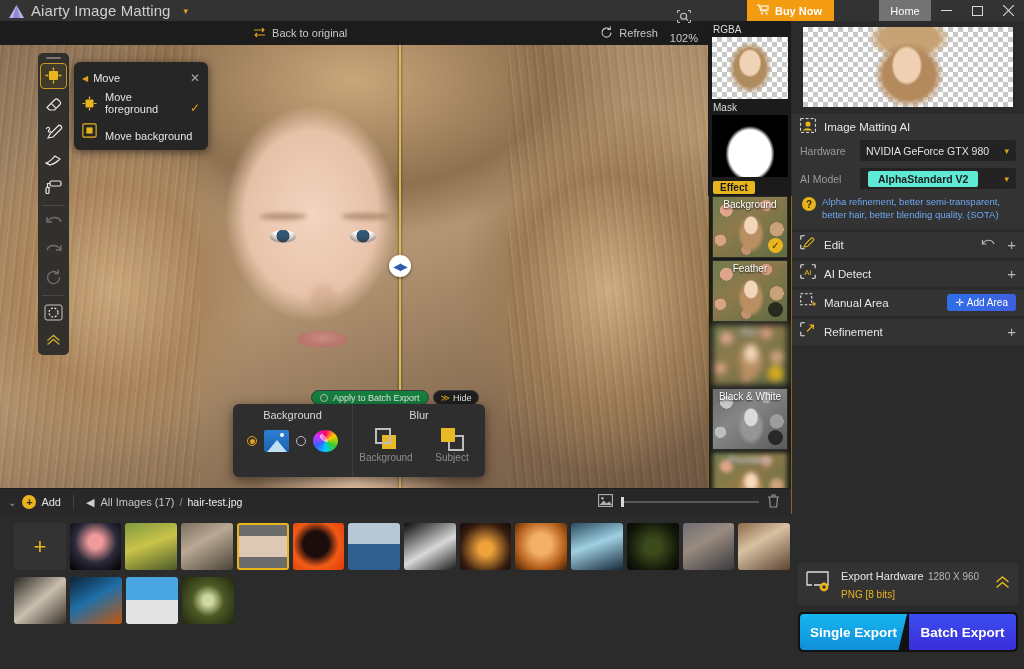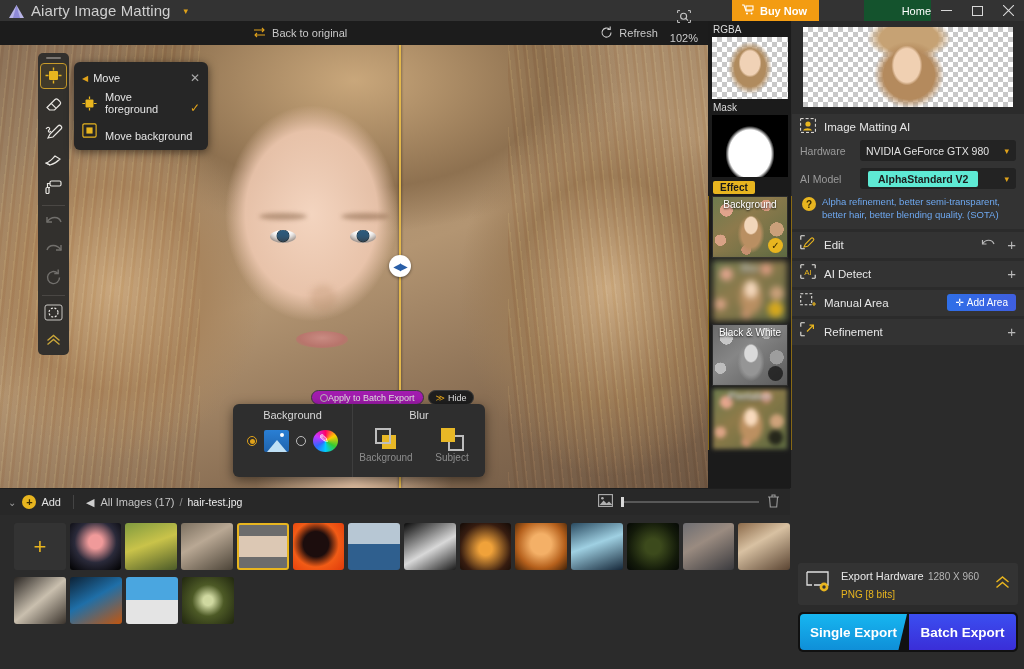--- a/index.html
+++ b/index.html
@@ -22,22 +22,22 @@
   .brand-logo { width: 15px; height: 13px; position: relative; }
   .brand-name { font-size: 15px; color: #cfcfcf; letter-spacing: .1px; }
   .brand-caret { color: #e0a21a; font-size: 9px; margin-left: 6px; }
   .titlebar-spacer { flex: 1; }
   .buy-now {
     background: #f39c12; color: #fff; height: 21px; display: flex; align-items: center;
     gap: 6px; padding: 0 12px 0 10px; font-size: 11px; font-weight: bold;
   }
   .buy-gap { width: 45px; height: 21px; background: #333; }
   .home-btn {
-    background: #14532d; color: #fff; width: 67px; height: 21px;
-    display: flex; align-items: center; justify-content: flex-end; font-size: 11px;
+    background: #737373; color: #fff; width: 52px; height: 21px;
+    display: flex; align-items: center; justify-content: center; font-size: 11px;
   }
   .wbtn { width: 31px; height: 21px; display: flex; align-items: center; justify-content: center;
           color: #d8d8d8; font-size: 12px; }
 
   
   .canvas-header {
     position: absolute; left: 0; top: 21px; width: 708px; height: 24px;
     background: #1c1c1c; display: flex; align-items: center;
   }
   .ch-left { flex: 1; display: flex; justify-content: center; align-items: center; gap: 6px; }
@@ -119,22 +119,22 @@
   .mp-close { color: #a9a9a9; font-size: 12px; }
   .mp-item { display: flex; align-items: flex-end; height: 27px; padding: 0 8px; gap: 8px; }
   .mp-label { font-size: 11px; color: #e4e4e4; flex: 1; }
   .mp-check { color: #e0a21a; font-size: 12px; }
 
   
   .apply-row {
     position: absolute; left: 311px; top: 390px; display: flex; align-items: center; gap: 4px;
   }
   .apply-pill {
-    background: #a21caf; border: 1px solid #3b3b3b; border-radius: 9px; height: 15px;
-    display: flex; align-items: center; padding: 0 8px; font-size: 9px; color: #e2e2e2;
+    background: #15803d; border: 1px solid #3b3b3b; border-radius: 9px; height: 15px;
+    display: flex; align-items: center; gap: 5px; padding: 0 8px; font-size: 9px; color: #e2e2e2;
   }
   .radio-dot { width: 8px; height: 8px; border: 1px solid #b9b9b9; border-radius: 50%; }
   .hide-pill {
     background: #1f1f1f; border: 1px solid #3b3b3b; border-radius: 9px; height: 15px;
     display: flex; align-items: center; gap: 3px; padding: 0 7px; font-size: 9px; color: #e2e2e2;
   }
   .hide-chev { color: #e0a21a; font-size: 9px; }
   .fx-panel {
     position: absolute; left: 233px; top: 404px; width: 252px; height: 73px;
     background: #2e2e2e; border-radius: 6px; box-shadow: 0 3px 12px rgba(0,0,0,.5);
@@ -579,20 +579,27 @@
     <div class="fx-wrap">
 
       <div class="fx-card fx-bg-floral">
         <div class="fx-face"></div>
         <div class="fx-name">Background</div>
         <div class="fx-badge on">
             <span>✓</span>
           </div>
       </div>
 
+      <div class="fx-card fx-bg-floral">
+        <div class="fx-face"></div>
+        <div class="fx-name">Feather</div>
+        <div class="fx-badge">
+            <span></span>
+          </div>
+      </div>
 
       <div class="fx-card fx-bg-floral fx-blurred">
         <div class="fx-face"></div>
         <div class="fx-name" style="filter:blur(0)">Blur</div>
         <div class="fx-badge on" style="filter:blur(0)">
             <span>✓</span>
           </div>
       </div>
 
       <div class="fx-card fx-bg-gray">

